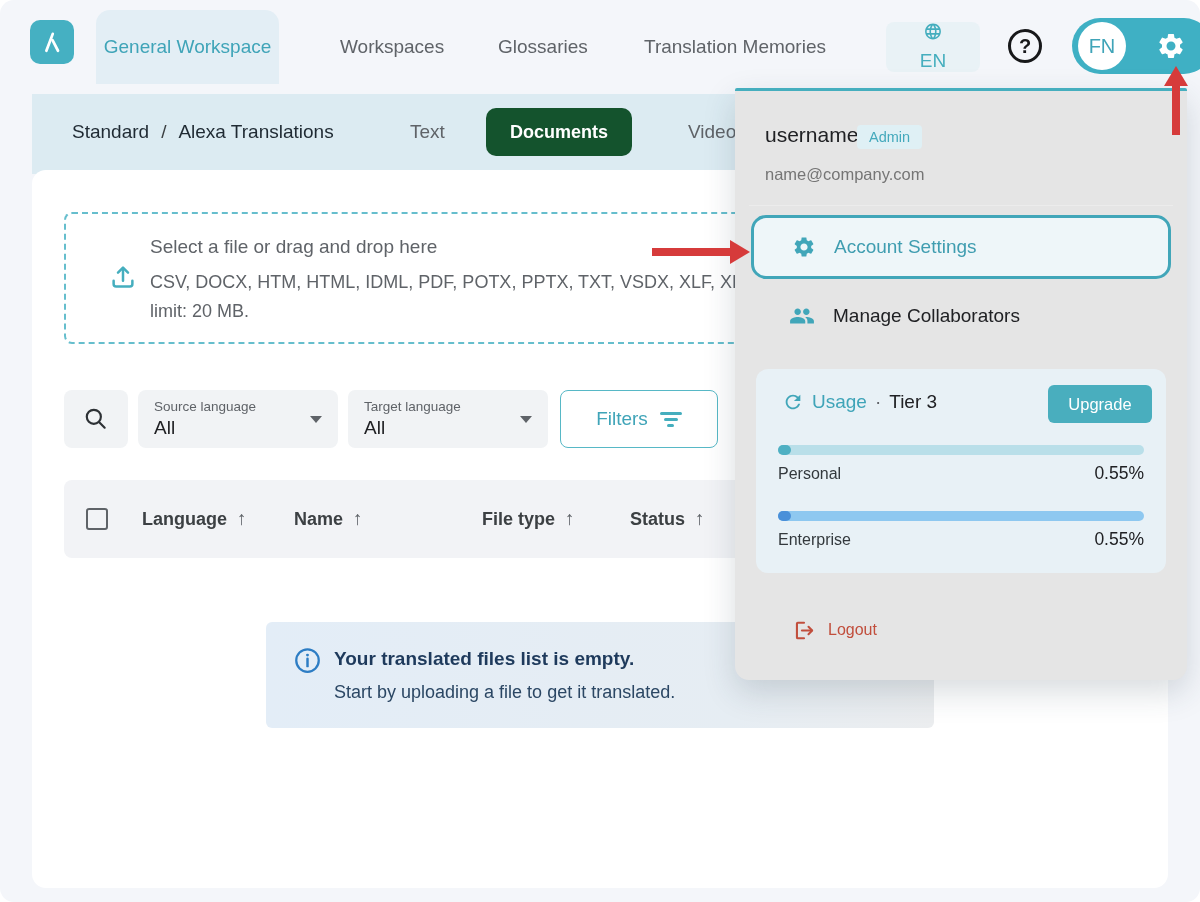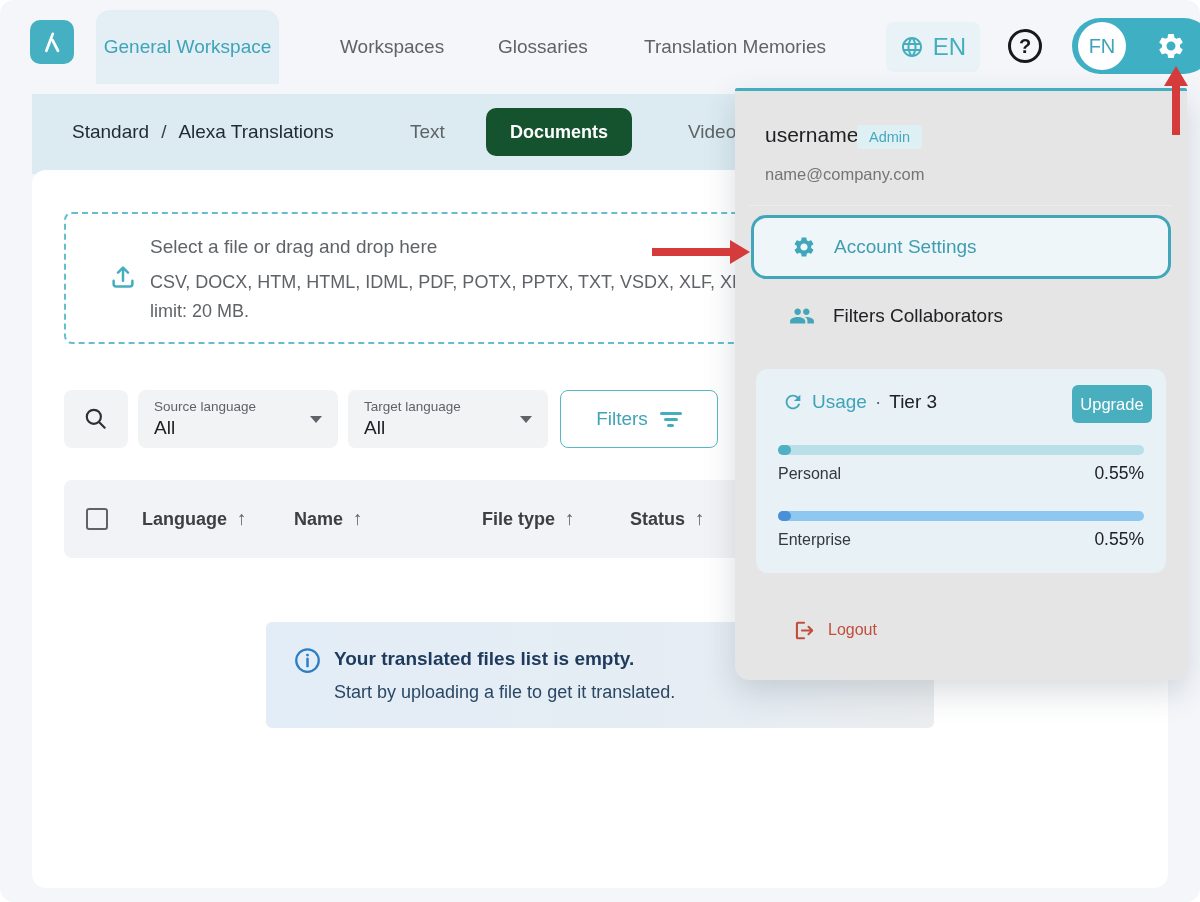--- a/index.html
+++ b/index.html
@@ -12,21 +12,21 @@
   .logo { left:30px; top:20px; width:44px; height:44px; border-radius:10px;
           background:#45b0c2; display:flex; align-items:center; justify-content:center; }
   .tab-active { left:96px; top:10px; width:183px; height:74px; background:#e3eef5;
           border-radius:14px 14px 0 0; display:flex; align-items:center; justify-content:center;
           color:#3fa4b8; font-size:19px; cursor:pointer; }
   .nav-link { top:0; height:94px; display:flex; align-items:center; color:#5f6368;
           font-size:19px; cursor:pointer; }
   .nav-ws { left:340px; } .nav-gl { left:498px; } .nav-tm { left:644px; }
   .lang-chip { left:886px; top:22px; width:94px; height:50px; border-radius:8px;
           background:#e9f2f6; display:flex; align-items:center; justify-content:center;
-          gap:9px; color:#45aebe; font-size:24px; cursor:pointer; }
+          gap:9px; color:#45aebe; font-size:19px; cursor:pointer;flex-direction:column; }
   .help { left:1008px; top:29px; width:34px; height:34px; border-radius:50%;
           border:3px solid #17181a; color:#17181a; font-size:20px; font-weight:bold;
           display:flex; align-items:center; justify-content:center; cursor:pointer; }
   .pill { left:1072px; top:18px; width:140px; height:56px; border-radius:28px;
           background:#3fb0c4; }
   .avatar { left:6px; top:4px; width:48px; height:48px; border-radius:50%;
           background:#fff; color:#3fa4b8; font-size:20px; display:flex;
           align-items:center; justify-content:center; }
   .pill-gear { left:84px; top:13px; }
 
@@ -106,21 +106,21 @@
           display:flex; align-items:center; cursor:pointer; }
   .mu-collab svg { margin-left:38px; }
   .mu-collab span { margin-left:18px; color:#202124; font-size:19px; }
 
   .usage { position:absolute; left:21px; top:278px; width:410px; height:204px;
           background:#e8f1f6; border-radius:12px; }
   .usage-head { position:absolute; left:26px; top:22px; display:flex; align-items:center; gap:8px; }
   .usage-title { color:#3fa4b8; font-size:19px; }
   .usage-sep { color:#5f6368; font-size:19px; }
   .usage-tier { color:#202124; font-size:19px; }
-  .upgrade { position:absolute; right:14px; top:16px; width:80px; height:38px;
+  .upgrade { position:absolute; right:14px; top:16px; width:104px; height:38px;
           background:#49aebe; border-radius:6px; color:#fff; font-size:16.5px;
           display:flex; align-items:center; justify-content:center; cursor:pointer; }
   .bar { position:absolute; left:22px; width:366px; height:10px; border-radius:5px; }
   .bar1 { top:76px; background:#b9dfe9; } .bar2 { top:142px; background:#8ec8f0; }
   .bar-fill { height:10px; width:13px; border-radius:5px; }
   .bar1 .bar-fill { background:#4fb0c3; } .bar2 .bar-fill { background:#4a90d9; }
   .bar-row { position:absolute; left:22px; width:366px; display:flex;
           justify-content:space-between; align-items:center; }
   .br1 { top:94px; } .br2 { top:160px; }
   .bar-label { font-size:16px; color:#33393d; }
@@ -279,21 +279,21 @@
       <svg width="24" height="24" viewBox="0 0 24 24" fill="#41a6b9">
         <path d="M19.14 12.94c.04-.3.06-.61.06-.94 0-.32-.02-.64-.07-.94l2.03-1.58c.18-.14.23-.41.12-.61l-1.92-3.32c-.12-.22-.37-.29-.59-.22l-2.39.96c-.5-.38-1.03-.7-1.62-.94l-.36-2.54c-.04-.24-.24-.41-.48-.41h-3.84c-.24 0-.43.17-.47.41l-.36 2.54c-.59.24-1.13.57-1.62.94l-2.39-.96c-.22-.08-.47 0-.59.22L2.74 8.87c-.12.21-.08.47.12.61l2.03 1.58c-.05.3-.09.63-.09.94s.02.64.07.94l-2.03 1.58c-.18.14-.23.41-.12.61l1.92 3.32c.12.22.37.29.59.22l2.39-.96c.5.38 1.03.7 1.62.94l.36 2.54c.05.24.24.41.48.41h3.84c.24 0 .44-.17.47-.41l.36-2.54c.59-.24 1.13-.56 1.62-.94l2.39.96c.22.08.47 0 .59-.22l1.92-3.32c.12-.22.07-.47-.12-.61l-2.01-1.58zM12 15.6c-1.98 0-3.6-1.62-3.6-3.6s1.62-3.6 3.6-3.6 3.6 1.62 3.6 3.6-1.62 3.6-3.6 3.6z"></path>
       </svg>
       <span>Account Settings</span>
     </div>
 
     <div class="mu-collab">
       <svg width="26" height="26" viewBox="0 0 24 24" fill="#41a6b9">
         <path d="M16 11c1.66 0 2.99-1.34 2.99-3S17.66 5 16 5c-1.66 0-3 1.34-3 3s1.34 3 3 3zm-8 0c1.66 0 2.99-1.34 2.99-3S9.66 5 8 5C6.34 5 5 6.34 5 8s1.34 3 3 3zm0 2c-2.33 0-7 1.17-7 3.5V19h14v-2.5c0-2.33-4.67-3.5-7-3.5zm8 0c-.29 0-.62.02-.97.05 1.16.84 1.97 1.97 1.97 3.45V19h6v-2.5c0-2.33-4.67-3.5-7-3.5z"></path>
       </svg>
-      <span>Filters Collaborators</span>
+      <span>Manage Collaborators</span>
     </div>
 
     <div class="usage">
       <div class="usage-head">
         <svg width="22" height="22" viewBox="0 0 24 24" fill="#41a6b9">
           <path d="M17.65 6.35C16.2 4.9 14.21 4 12 4c-4.42 0-7.99 3.58-7.99 8s3.57 8 7.99 8c3.73 0 6.84-2.55 7.73-6h-2.08c-.82 2.33-3.04 4-5.65 4-3.31 0-6-2.69-6-6s2.69-6 6-6c1.66 0 3.14.69 4.22 1.78L13 11h7V4l-2.35 2.35z"></path>
         </svg>
         <span class="usage-title">Usage</span>
         <span class="usage-sep">·</span>
         <span class="usage-tier">Tier 3</span>

